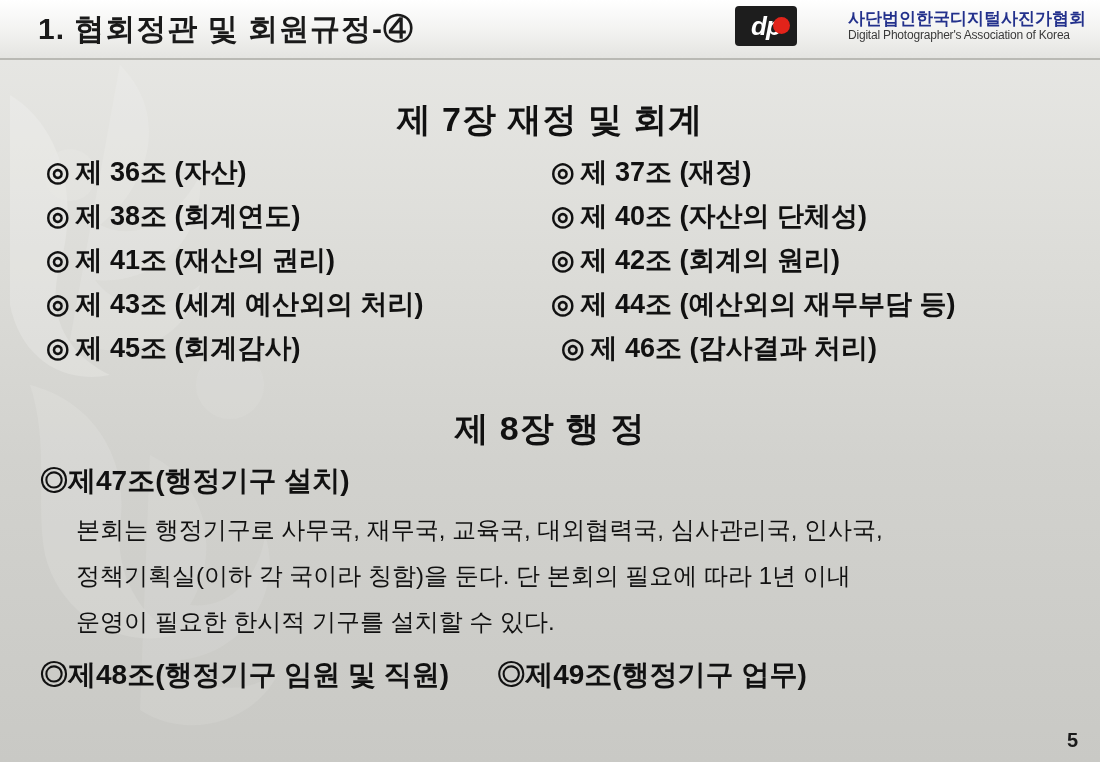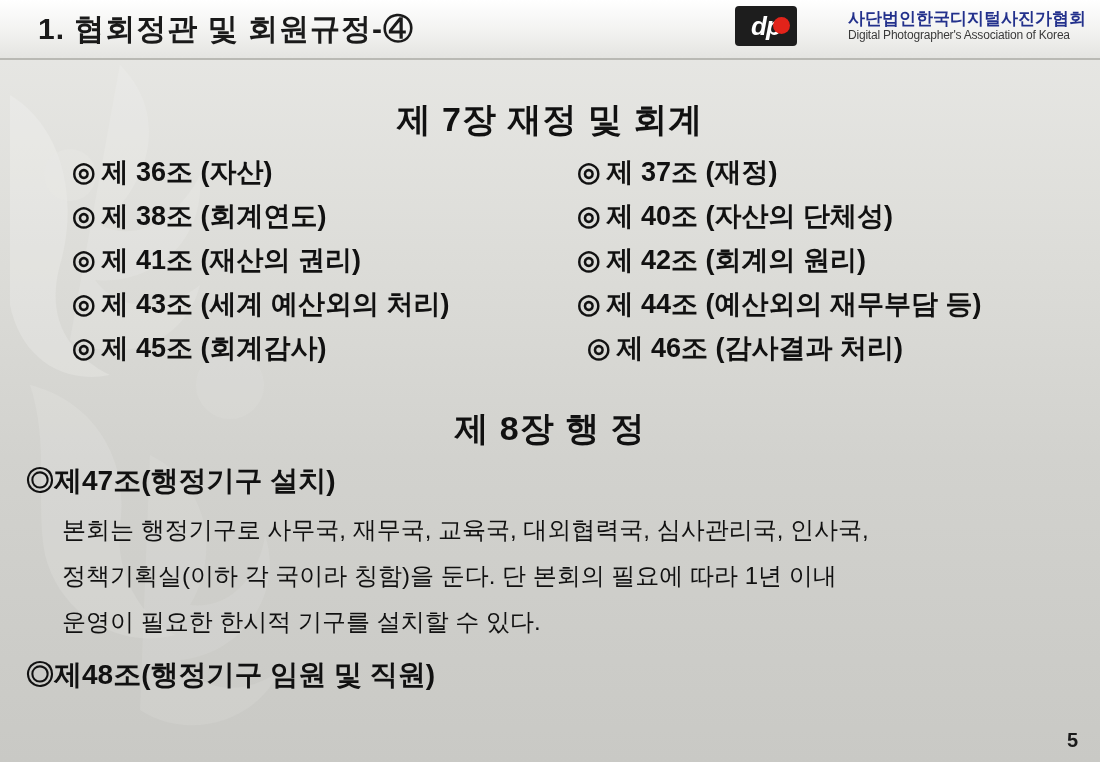--- a/index.html
+++ b/index.html
@@ -123,29 +123,28 @@
     display: flex;
     margin-bottom: 8px;
   }
   .art-col-left { width: 505px; }
   .art-col-right { width: 525px; }
   .art-item {
     font-size: 27px;
     font-weight: bold;
     color: #111111;
     white-space: nowrap;
-    margin-left: 26px;
   }
   .art-item .bullet { margin-right: 6px; }
   .indent-1 { padding-left: 10px; }
 
   .sec8 {
     position: absolute;
     top: 404px;
-    left: 26px;
+    left: 40px;
     width: 1055px;
   }
   .art47 {
     font-size: 28px;
     font-weight: bold;
     color: #111111;
     white-space: nowrap;
   }
   .para {
     font-size: 24px;
@@ -258,20 +257,21 @@
     <div class="chapter-title" id="ch8-title">제 8장  행 정</div>
 
     <div class="sec8">
       <div class="art47"><span class="bullet">◎</span><span>제47조(행정기구 설치)</span></div>
       <div class="para">본회는 행정기구로 사무국, 재무국, 교육국, 대외협력국, 심사관리국, 인사국,</div>
       <div class="para">정책기획실(이하 각 국이라 칭함)을 둔다. 단 본회의 필요에 따라 1년 이내</div>
       <div class="para">운영이 필요한 한시적 기구를 설치할 수 있다.</div>
       <div class="bottom-row">
         <span><span class="bullet">◎</span><span>제48조(행정기구 임원 및 직원)</span></span>
         <span class="gap"></span>
+        <span><span class="bullet">◎</span><span>제49조(행정기구 업무)</span></span>
       </div>
     </div>
 
   </div>
 
   <div class="page-number">5</div>
 
 </div>
 
 </body></html>

